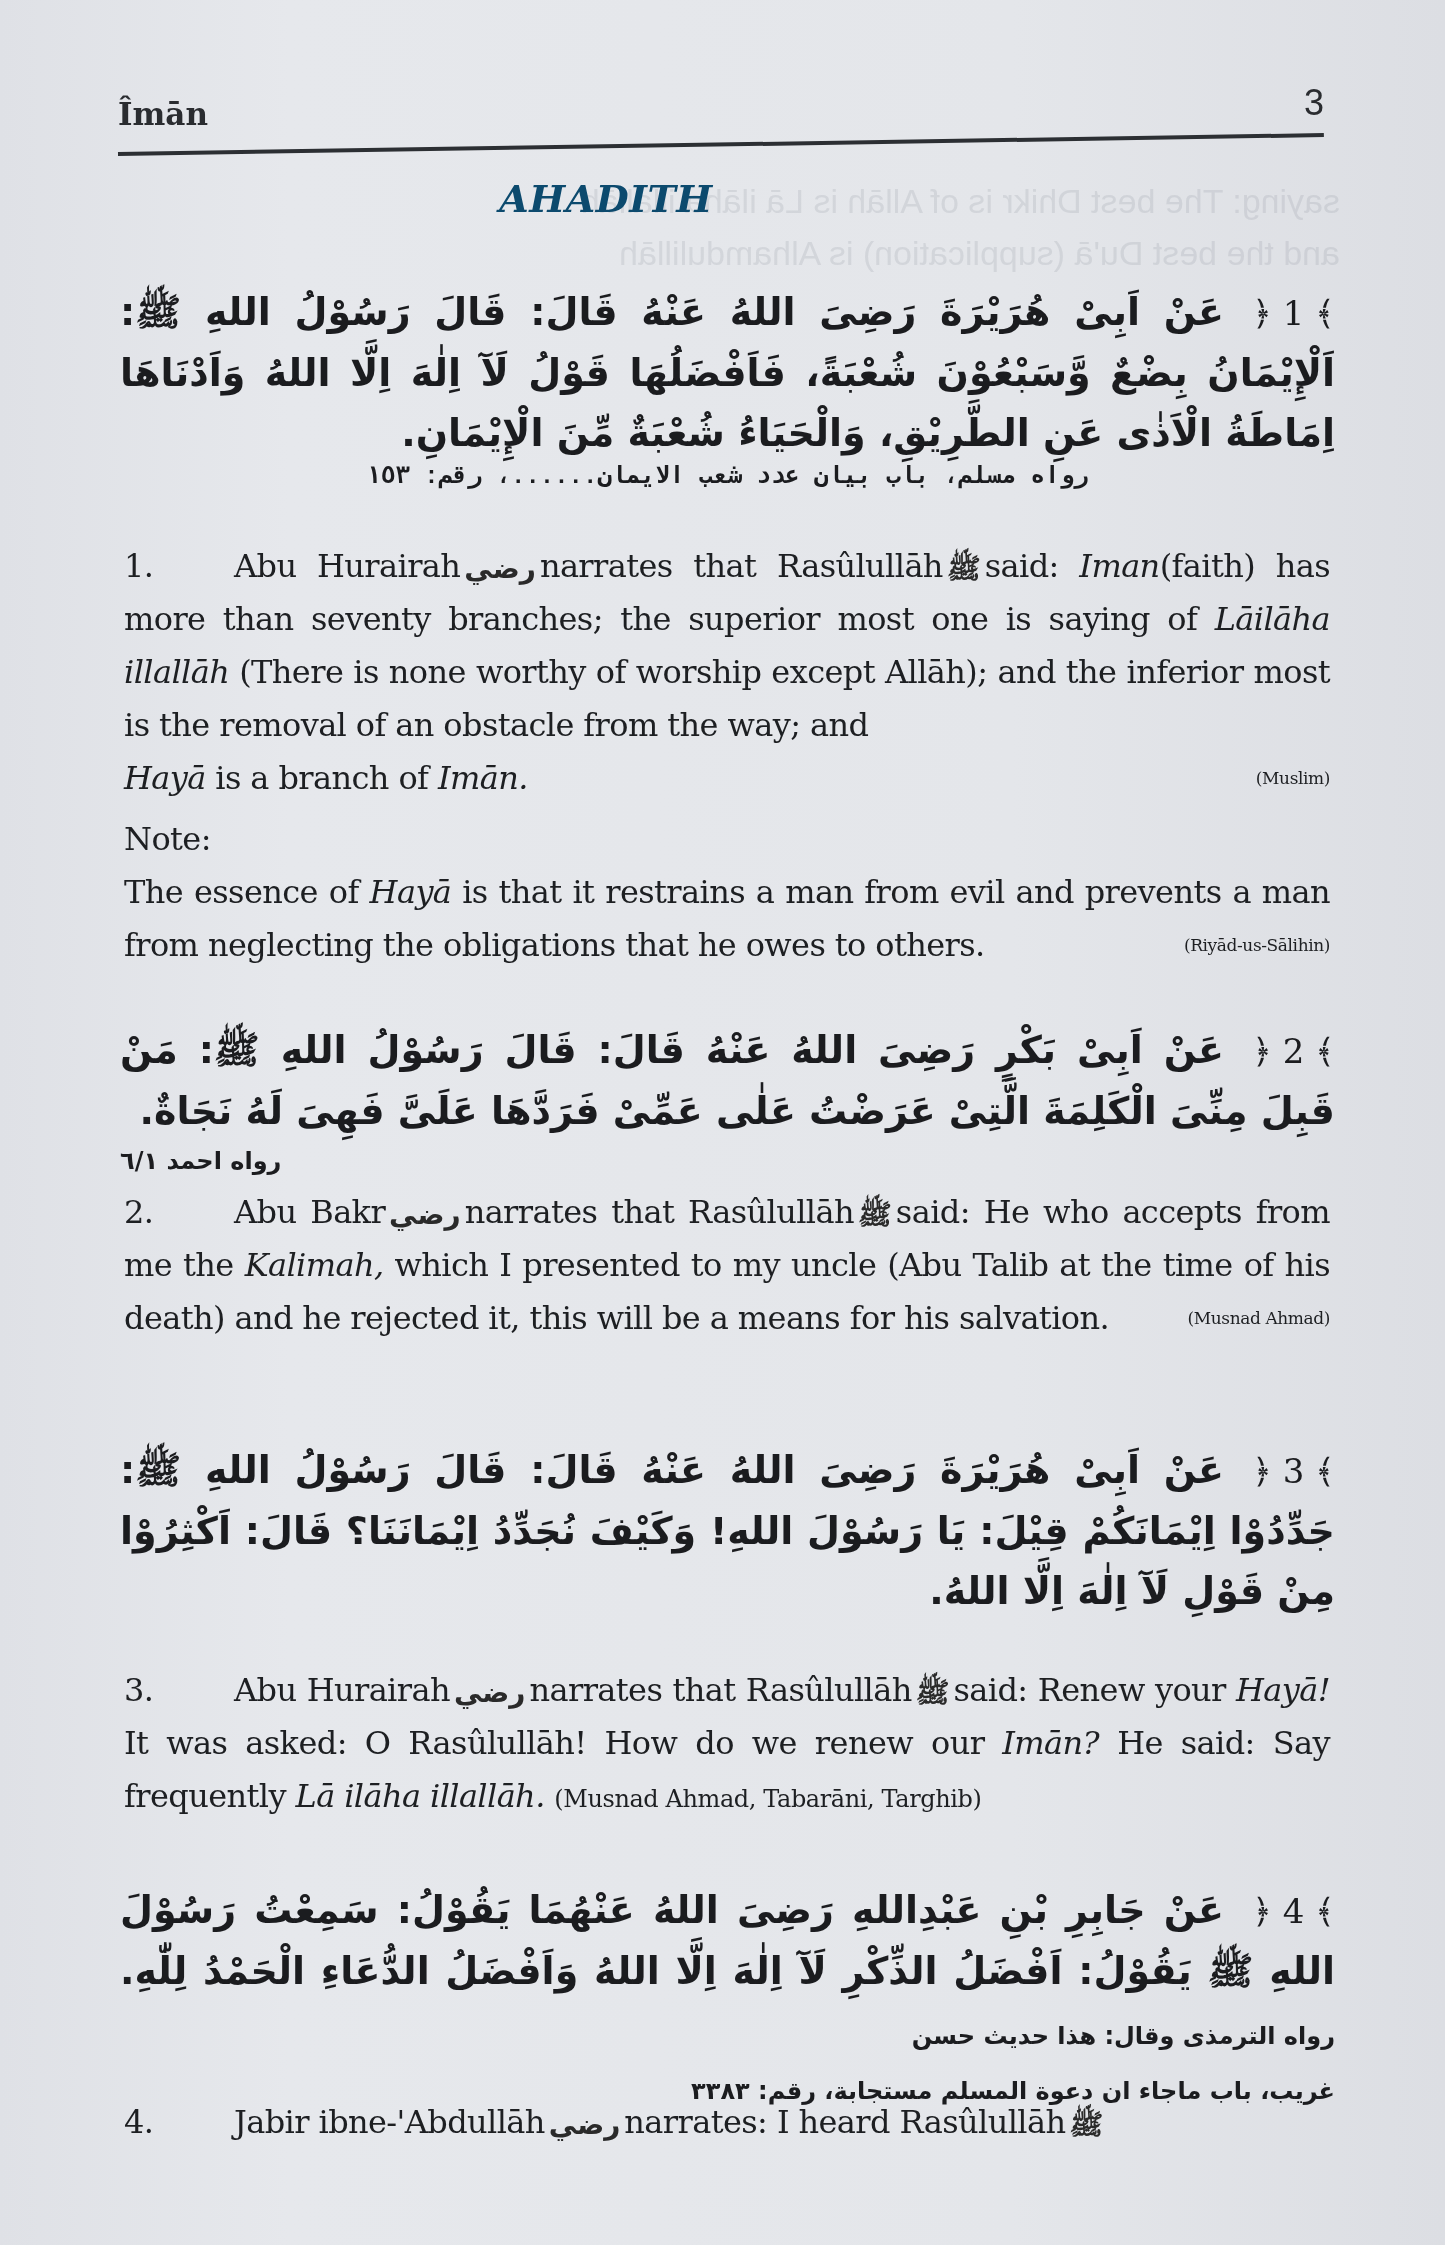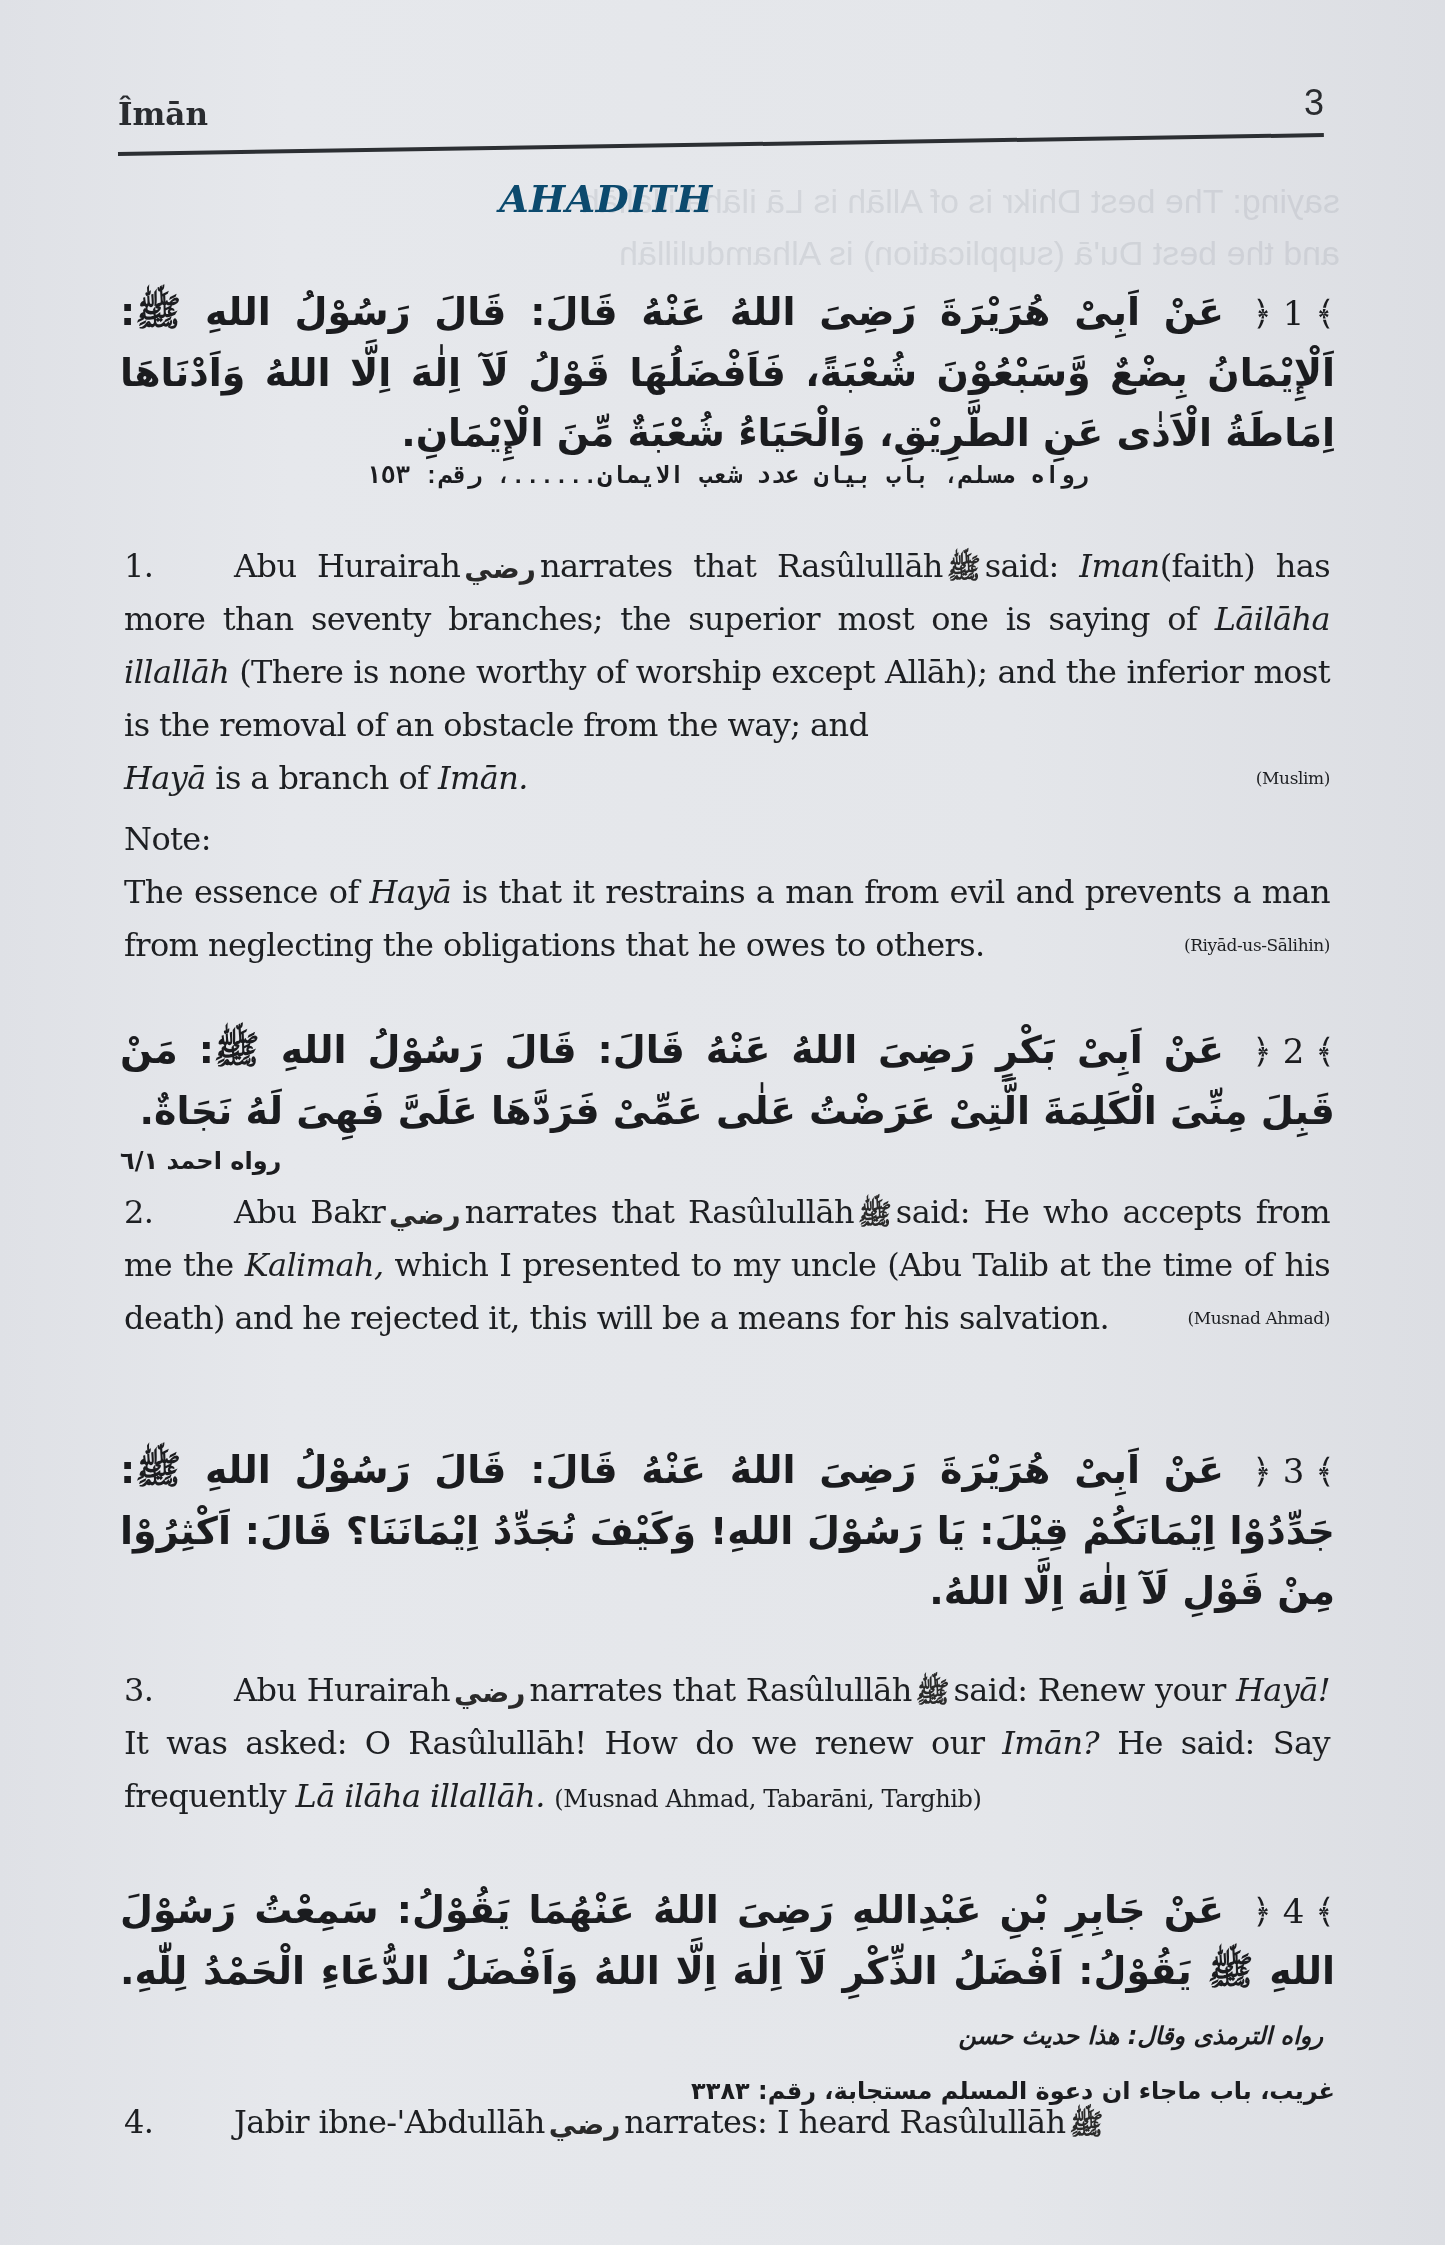--- a/index.html
+++ b/index.html
@@ -133,21 +133,21 @@
 
   <div class="eng" style="top:1664px;">
     <div>
       <span class="idx">3.</span><span>Abu Hurairah</span><span class="hon">رضي</span><span>narrates that Rasûlullāh</span><span class="hon">ﷺ</span><span>said: Renew your</span> <i>Hayā!</i> <span>It was asked: O Rasûlullāh! How do we renew our</span> <i>Imān?</i> <span>He said: Say frequently</span> <i>Lā ilāha illallāh.</i>
       <span class="src" style="float:none;font-size:24px;">(Musnad Ahmad, Tabarāni, Targhib)</span>
     </div>
   </div>
 
   <div class="arabic" style="top:1880px;">
     <span class="num">﴿ 4 ﴾</span><span>عَنْ جَابِرِ بْنِ عَبْدِاللهِ رَضِىَ اللهُ عَنْهُمَا يَقُوْلُ: سَمِعْتُ رَسُوْلَ اللهِ ﷺ يَقُوْلُ: اَفْضَلُ الذِّكْرِ لَآ اِلٰهَ اِلَّا اللهُ وَاَفْضَلُ الدُّعَاءِ الْحَمْدُ لِلّٰهِ.</span>
-    <span class="ref" style="margin-right:12px;font-style:italic;">رواه الترمذى وقال: هذا حديث حسن</span>
+    <span class="ref" style="margin-right:0;">رواه الترمذى وقال: هذا حديث حسن</span>
     <div class="ref" style="margin-top:10px;">غريب، باب ماجاء ان دعوة المسلم مستجابة، رقم: ٣٣٨٣</div>
   </div>
 
   <div class="eng" style="top:2096px;">
     <div>
       <span class="idx">4.</span><span>Jabir ibne-'Abdullāh</span><span class="hon">رضي</span><span>narrates: I heard Rasûlullāh</span><span class="hon">ﷺ</span>
     </div>
   </div>
 
 </div>

